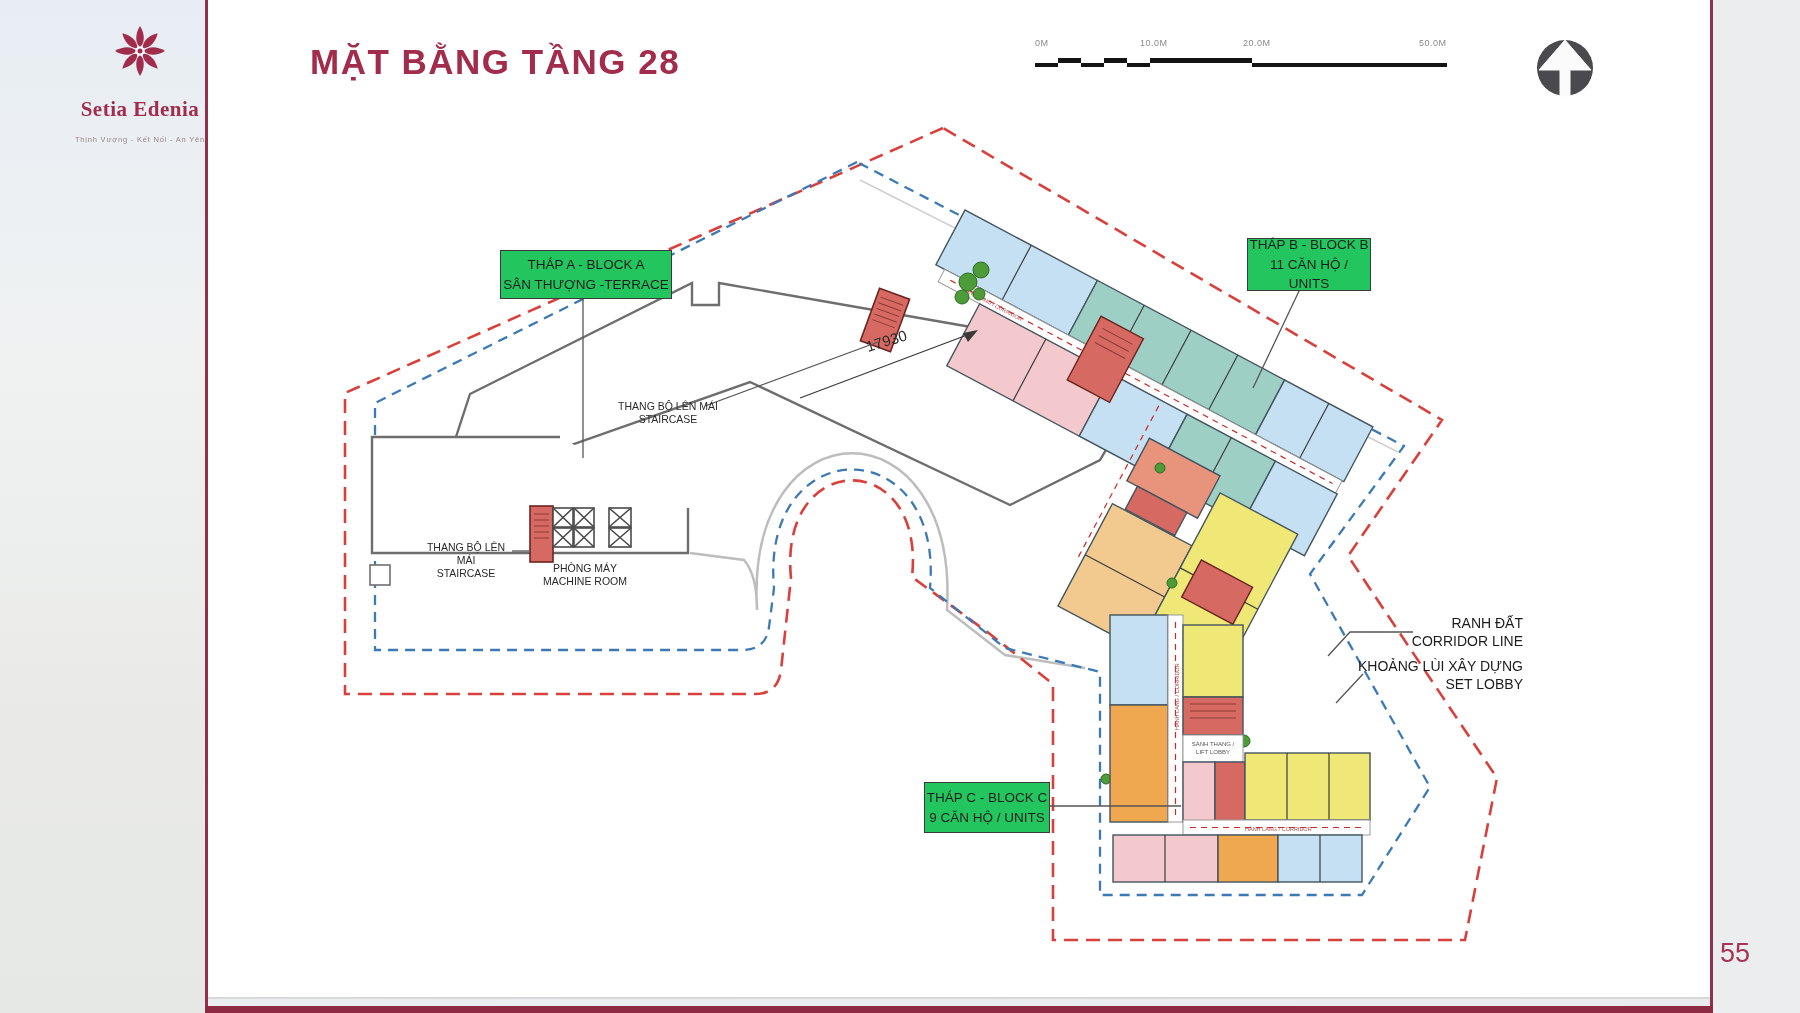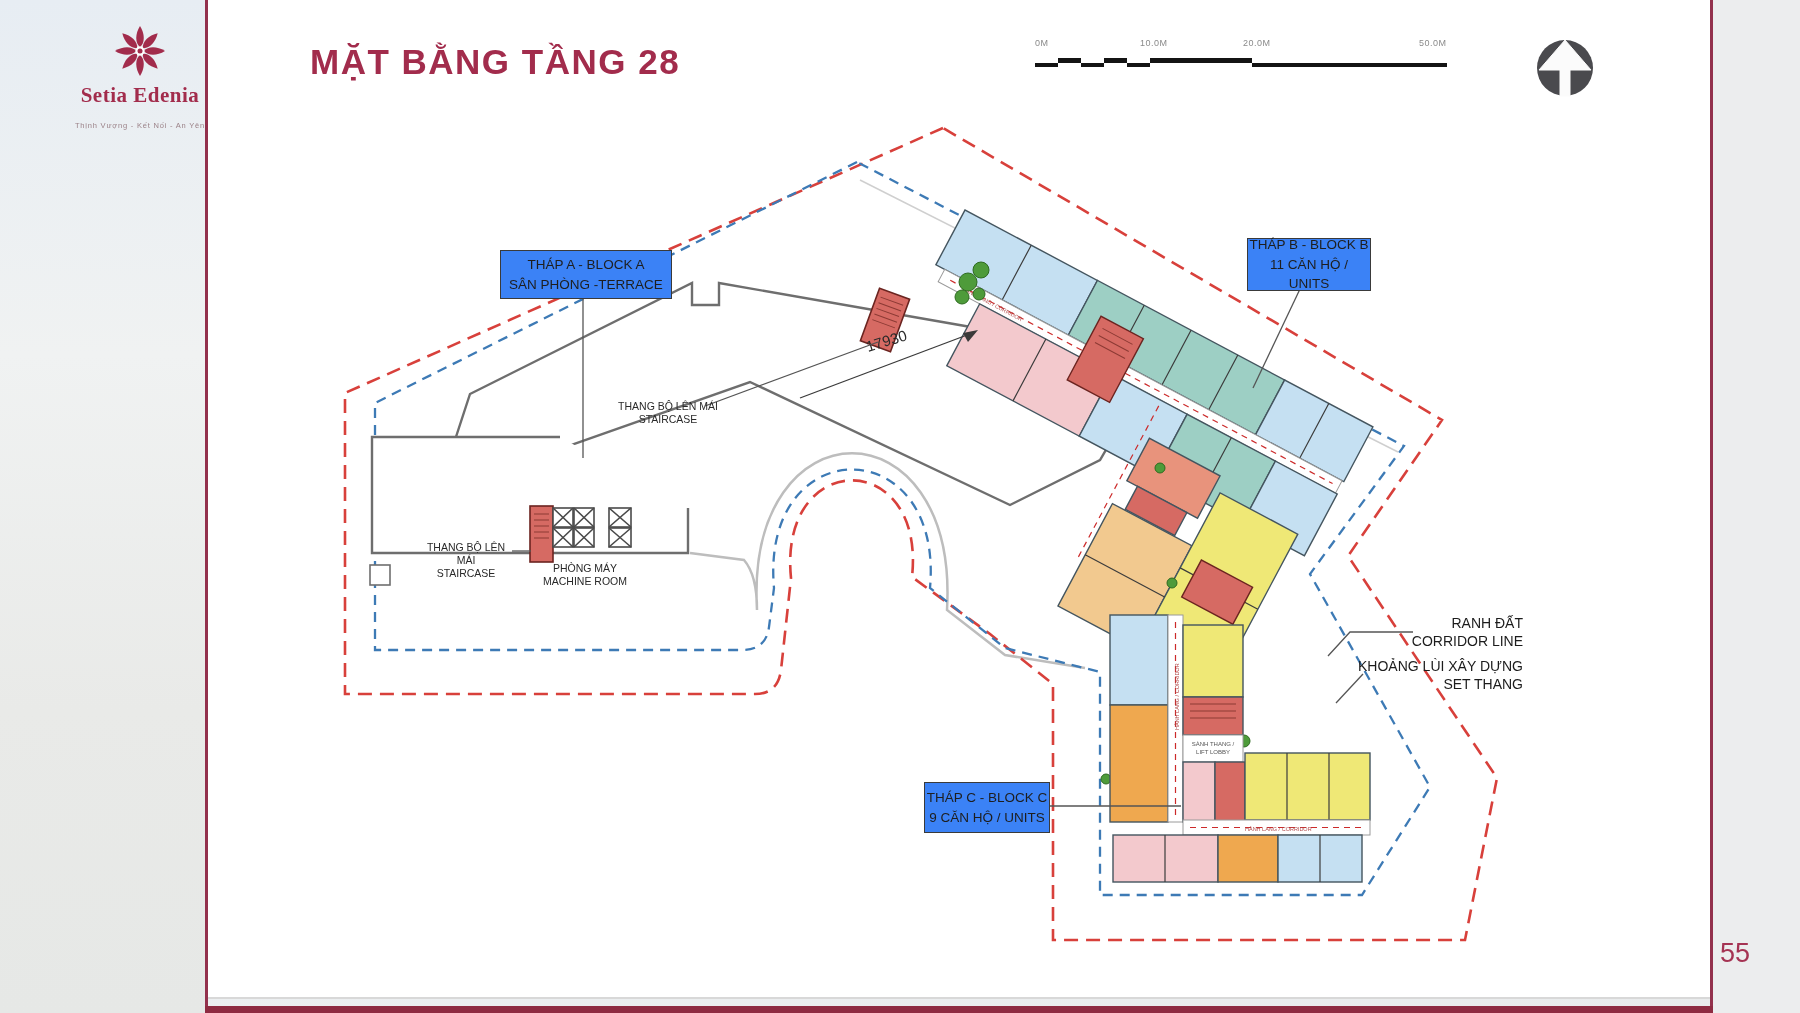--- a/index.html
+++ b/index.html
@@ -12,35 +12,35 @@
   .sidebar{position:absolute;left:0;top:0;width:205px;height:1013px;
     background:linear-gradient(180deg,#e7edf3 0%,#f0f2f2 35%,#e9eae8 70%,#e6e8e6 100%);}
   .v-divider{position:absolute;top:0;width:3px;height:1013px;background:#93314d;}
   .content{position:absolute;left:208px;top:0;width:1502px;height:997px;background:#ffffff;}
   .right-strip{position:absolute;left:1713px;top:0;width:87px;height:1013px;background:#ecedee;}
   .footer-line{position:absolute;left:208px;top:997px;width:1502px;height:2px;background:#d8d8d8;}
   .footer-bar{position:absolute;left:205px;top:1006px;width:1508px;height:7px;background:#8e2b42;}
 
   
   .logo{position:absolute;left:55px;top:25px;width:170px;text-align:center;}
-  .logo-name{font-family:"Liberation Serif",serif;font-size:21px;font-weight:700;color:#a22c4c;letter-spacing:.5px;margin-top:2px;}
+  .logo-name{font-family:"Liberation Serif",serif;font-size:21px;font-weight:700;color:#a22c4c;letter-spacing:.5px;margin-top:16px;}
   .logo-tagline{font-size:7.5px;color:#9b8288;letter-spacing:.8px;margin-top:13px;}
 
   
   .page-title{position:absolute;left:310px;top:42px;font-size:35px;font-weight:bold;color:#a22c4c;letter-spacing:1.5px;}
   .page-number{position:absolute;left:1720px;top:938px;font-size:27px;color:#a53353;}
 
   
   .scalebar{position:absolute;left:1035px;top:38px;width:412px;height:32px;}
   .scalebar .tick{position:absolute;top:0;font-size:9px;color:#8a8a8a;letter-spacing:.5px;}
   .scalebar .bar{position:absolute;top:20px;left:0;width:412px;height:9px;}
   .scalebar .seg{position:absolute;background:#141414;height:4.5px;}
 
   
-  .plan-label{position:absolute;background:#3b82f6;border:1.6px solid #3a3a3a;
+  .plan-label{position:absolute;background:#22c55e;border:1.6px solid #3a3a3a;
     display:flex;flex-direction:column;justify-content:center;align-items:center;
     font-size:13.5px;color:#1e1e1e;line-height:1.45;z-index:5;text-align:center;}
   .small-label{position:absolute;font-size:10.5px;color:#2a2a2a;line-height:1.25;text-align:center;z-index:5;}
   .side-label{position:absolute;font-size:14px;color:#1c1c1c;line-height:1.3;text-align:right;z-index:5;}
   svg.plan{position:absolute;left:0;top:0;z-index:2;}
 </style>
 </head>
 <body>
 
 <div class="sidebar"></div>
@@ -221,21 +221,21 @@
     <line x1="1048" y1="806" x2="1181" y2="806"></line>
     <path d="M1413,632 L1350,632 L1328,656"></path>
     <path d="M1363,674 L1336,703"></path>
     <line x1="705" y1="406" x2="878" y2="342"></line>
     <line x1="512" y1="551" x2="531" y2="551"></line>
   </g>
 </svg>
 
 <div class="plan-label" style="left:500px;top:250px;width:170px;height:47px">
   <span>THÁP A - BLOCK A</span>
-  <span>SÂN PHÒNG -TERRACE</span>
+  <span>SÂN THƯỢNG -TERRACE</span>
 </div>
 <div class="plan-label" style="left:1247px;top:238px;width:122px;height:51px">
   <span>THÁP B - BLOCK B</span>
   <span>11 CĂN HỘ / UNITS</span>
 </div>
 <div class="plan-label" style="left:924px;top:782px;width:124px;height:49px">
   <span>THÁP C - BLOCK C</span>
   <span>9 CĂN HỘ / UNITS</span>
 </div>
 
@@ -251,14 +251,14 @@
   <div>PHÒNG MÁY</div>
   <div>MACHINE ROOM</div>
 </div>
 
 <div class="side-label" style="left:1380px;top:614px;width:143px">
   <div>RANH ĐẤT</div>
   <div>CORRIDOR LINE</div>
 </div>
 <div class="side-label" style="left:1355px;top:657px;width:168px">
   <div>KHOẢNG LÙI XÂY DỰNG</div>
-  <div>SET THANG</div>
+  <div>SET LOBBY</div>
 </div>
 
 </body></html>

